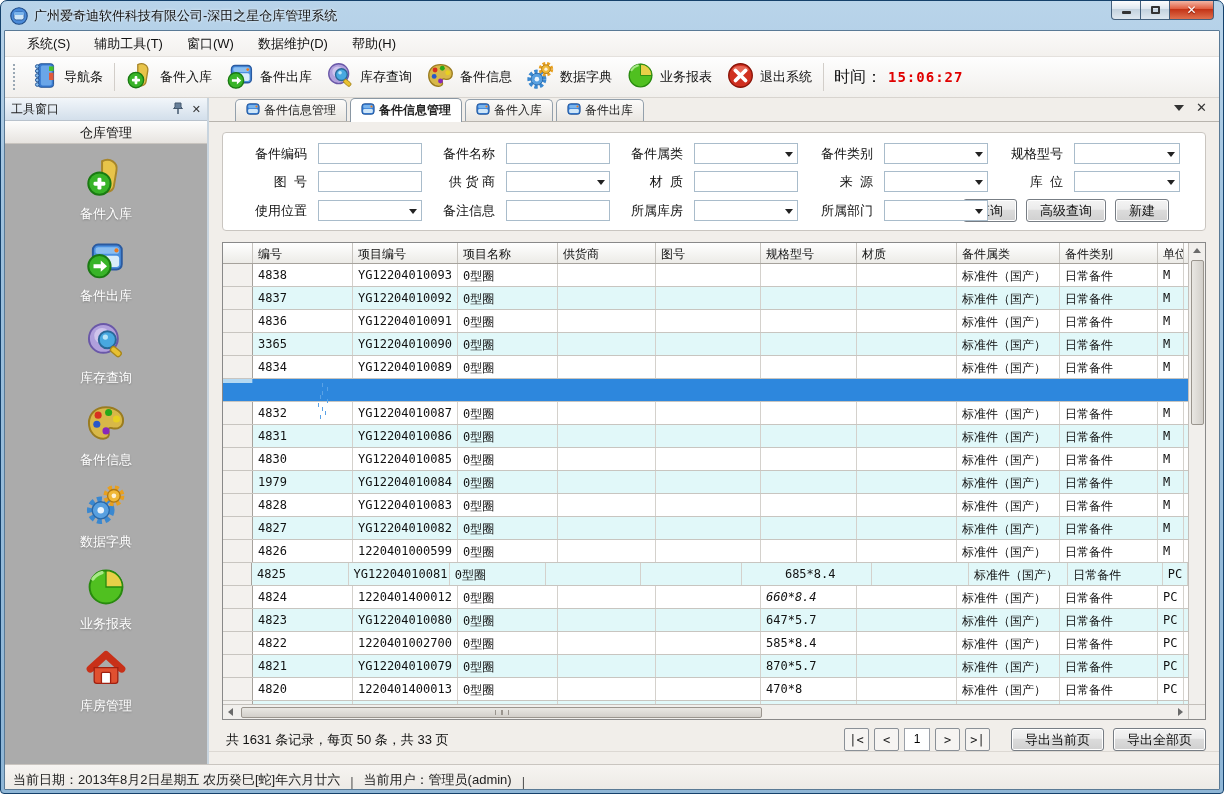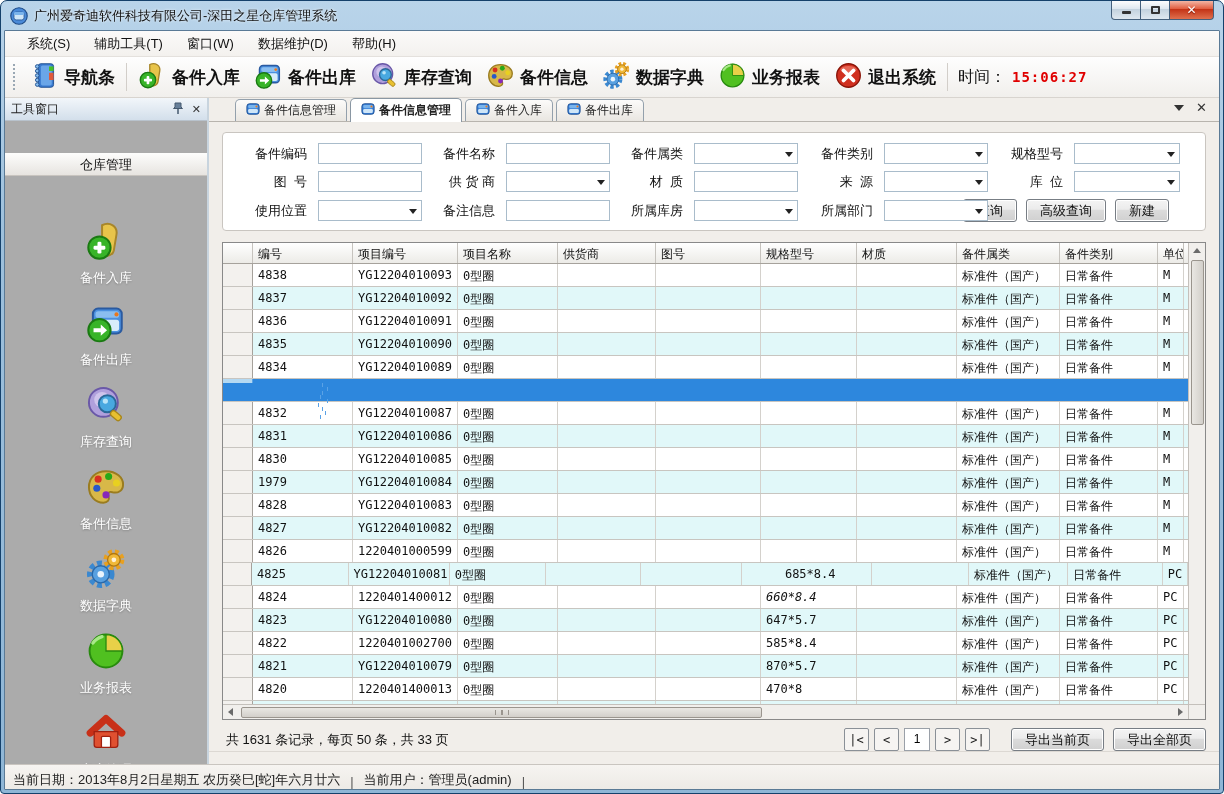--- a/index.html
+++ b/index.html
@@ -22,28 +22,28 @@
   
   .winbody { flex:1; background:#f4f2ef; border:1px solid #5a7a96; border-radius:1px; display:flex; flex-direction:column; overflow:hidden; }
   
   .menubar { height:26px; background:linear-gradient(#fbfaf9,#f3f1ee); display:flex; align-items:center; padding-left:10px; border-bottom:1px solid #e4e1dd; }
   .menu-item { font-size:13px; color:#111; padding:3px 12px; cursor:default; }
   
   .toolbar { height:41px; background:linear-gradient(#fefefe,#f1efec); border-bottom:1px solid #d8d4cf; display:flex; align-items:center; padding:0 6px; }
   .grip { width:5px; height:26px; margin:0 5px 0 2px; border-left:2px dotted #9aa8b4; }
   .tb-item { display:flex; align-items:center; gap:5px; padding:3px 7px; border-radius:3px; }
   .tb-item svg { width:29px; height:29px; }
-  .tb-label { font-size:17px; color:#111;font-weight:bold; }
+  .tb-label { font-size:13px; color:#111; }
   .tb-sep { width:1px; height:28px; background:#d2cec9; margin:0 4px; }
   .time-label { font-size:16px; color:#111; margin-left:6px; }
   .time-value { font-size:14px; font-weight:bold; color:#e00000; font-family:"DejaVu Sans Mono",monospace; margin-left:6px; letter-spacing:1px; }
   
   .main { flex:1; display:flex; overflow:hidden; }
   
-  .dock { width:204px; border-right:2px solid #c8d4de; display:flex; flex-direction:column; background:#ababab;gap:32px; }
+  .dock { width:204px; border-right:2px solid #c8d4de; display:flex; flex-direction:column; background:#ababab; }
   .dock-header { height:23px; background:linear-gradient(#f2f6fa,#d3dfeb); border-bottom:1px solid #b8c2cc; display:flex; align-items:center; padding:0 6px; }
   .dock-header-title { flex:1; font-size:12px; color:#222; }
   .dock-header svg { width:12px; height:14px; margin-left:6px; }
   .dock-close { font-size:11px; color:#333; margin-left:8px; font-weight:bold; }
   .dock-group { height:23px; background:linear-gradient(#fdfdfc,#e7e4e0); border-bottom:1px solid #c8c4bf; text-align:center; font-size:13px; color:#111; line-height:23px; }
   .dock-body { flex:1; padding-top:12px; display:flex; flex-direction:column; align-items:center; overflow:hidden; }
   .dock-item { display:flex; flex-direction:column; align-items:center; margin-bottom:15px; cursor:default; }
   .dock-item svg { width:42px; height:42px; }
   .dock-item-label { font-size:13px; color:#fff; margin-top:3px; text-shadow:0 1px 2px rgba(0,0,0,.25); }
   
@@ -474,21 +474,21 @@
                   <div class="g-cell" style="width: 98px;"></div>
                   <div class="g-cell" style="width: 105px;"></div>
                   <div class="g-cell" style="width: 96px;"></div>
                   <div class="g-cell" style="width: 100px;"></div>
                   <div class="g-cell" style="width: 103px;">标准件（国产）</div>
                   <div class="g-cell" style="width: 98px;">日常备件</div>
                   <div class="g-cell" style="width: 26px;">M</div>
                 </div>
                 <div class="g-row alt">
                   <div class="g-cell g-selcell" style="width: 30px;"></div>
-                  <div class="g-cell" style="width: 100px;">4835</div>
+                  <div class="g-cell" style="width: 100px;">3365</div>
                   <div class="g-cell" style="width: 105px;">YG12204010090</div>
                   <div class="g-cell" style="width: 100px;">0型圈</div>
                   <div class="g-cell" style="width: 98px;"></div>
                   <div class="g-cell" style="width: 105px;"></div>
                   <div class="g-cell" style="width: 96px;"></div>
                   <div class="g-cell" style="width: 100px;"></div>
                   <div class="g-cell" style="width: 103px;">标准件（国产）</div>
                   <div class="g-cell" style="width: 98px;">日常备件</div>
                   <div class="g-cell" style="width: 26px;">M</div>
                 </div>

